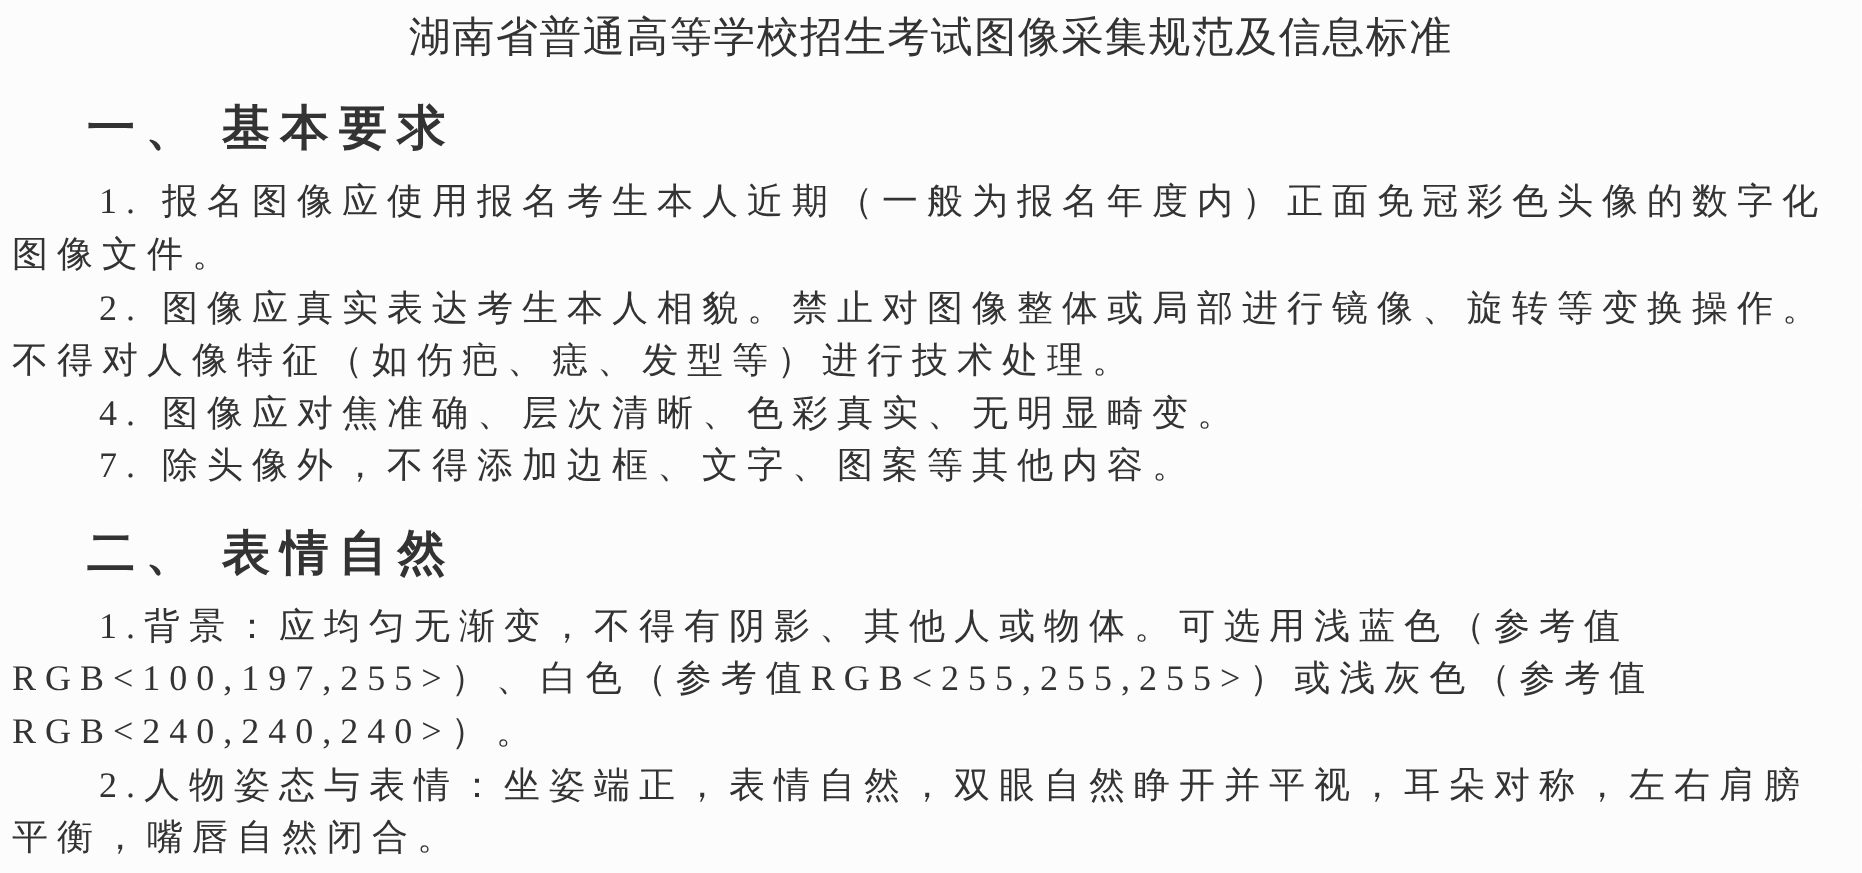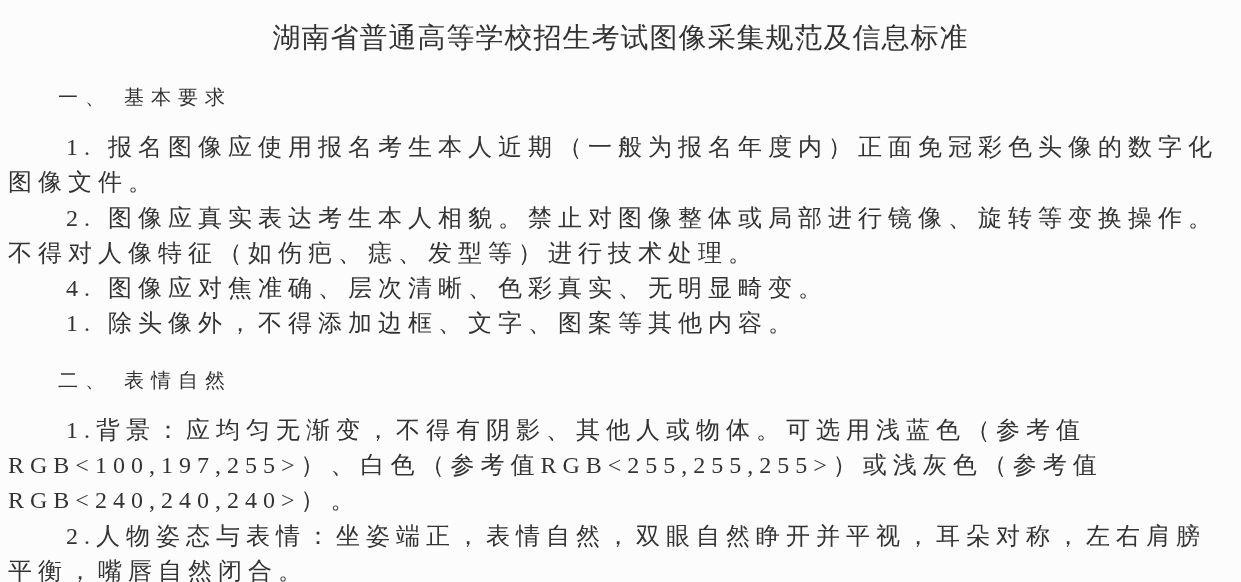--- a/index.html
+++ b/index.html
@@ -11,34 +11,34 @@
     position: relative;
     width: 1241px;
     height: 582px;
     overflow: hidden;
     background: var(--bg, #fcfcfc);
     color: var(--fg, #333333);
     font-family: "Liberation Serif", "DejaVu Serif", serif;
     -webkit-font-smoothing: antialiased;
   }
   .doc-title {
-    margin: 16px;
+    margin: 4px;
     padding-top: 1px;
     height: 42px;
     line-height: 42px;
     text-align: center;
     font-size: 28px;
     font-weight: 400;
     letter-spacing: 1px;
     white-space: nowrap;
   }
   .section-heading {
     margin: 20px 8px 15px 58px;
-    font-size: 20px;
-    font-weight: 400;
+    font-size: 32px;
+    font-weight: 700;
     line-height: 36px;
     letter-spacing: 7px;
   }
   .section-num {
     margin-right: 12px;
   }
   .para {
     margin: 0 8px;
     font-size: 24px;
     font-weight: 400;
@@ -55,21 +55,21 @@
 
   <h1 class="doc-title">湖南省普通高等学校招生考试图像采集规范及信息标准</h1>
 
   <div class="section-heading">
     <span class="section-num">一、</span><span>基本要求</span>
   </div>
 
   <p class="para">1. 报名图像应使用报名考生本人近期（一般为报名年度内）正面免冠彩色头像的数字化图像文件。</p>
   <p class="para">2. 图像应真实表达考生本人相貌。禁止对图像整体或局部进行镜像、旋转等变换操作。不得对人像特征（如伤疤、痣、发型等）进行技术处理。</p>
   <p class="para">4. 图像应对焦准确、层次清晰、色彩真实、无明显畸变。</p>
-  <p class="para">1. 除头像外，不得添加边框、文字、图案等其他内容。</p>
+  <p class="para">7. 除头像外，不得添加边框、文字、图案等其他内容。</p>
 
   <div class="section-heading">
     <span class="section-num">二、</span><span>表情自然</span>
   </div>
 
   <p class="para">1.背景：应均匀无渐变，不得有阴影、其他人或物体。可选用浅蓝色（参考值RGB&lt;100,197,255&gt;）、白色（参考值RGB&lt;255,255,255&gt;）或浅灰色（参考值RGB&lt;240,240,240&gt;）。</p>
   <p class="para">2.人物姿态与表情：坐姿端正，表情自然，双眼自然睁开并平视，耳朵对称，左右肩膀平衡，嘴唇自然闭合。</p>
 
 </div>
 

